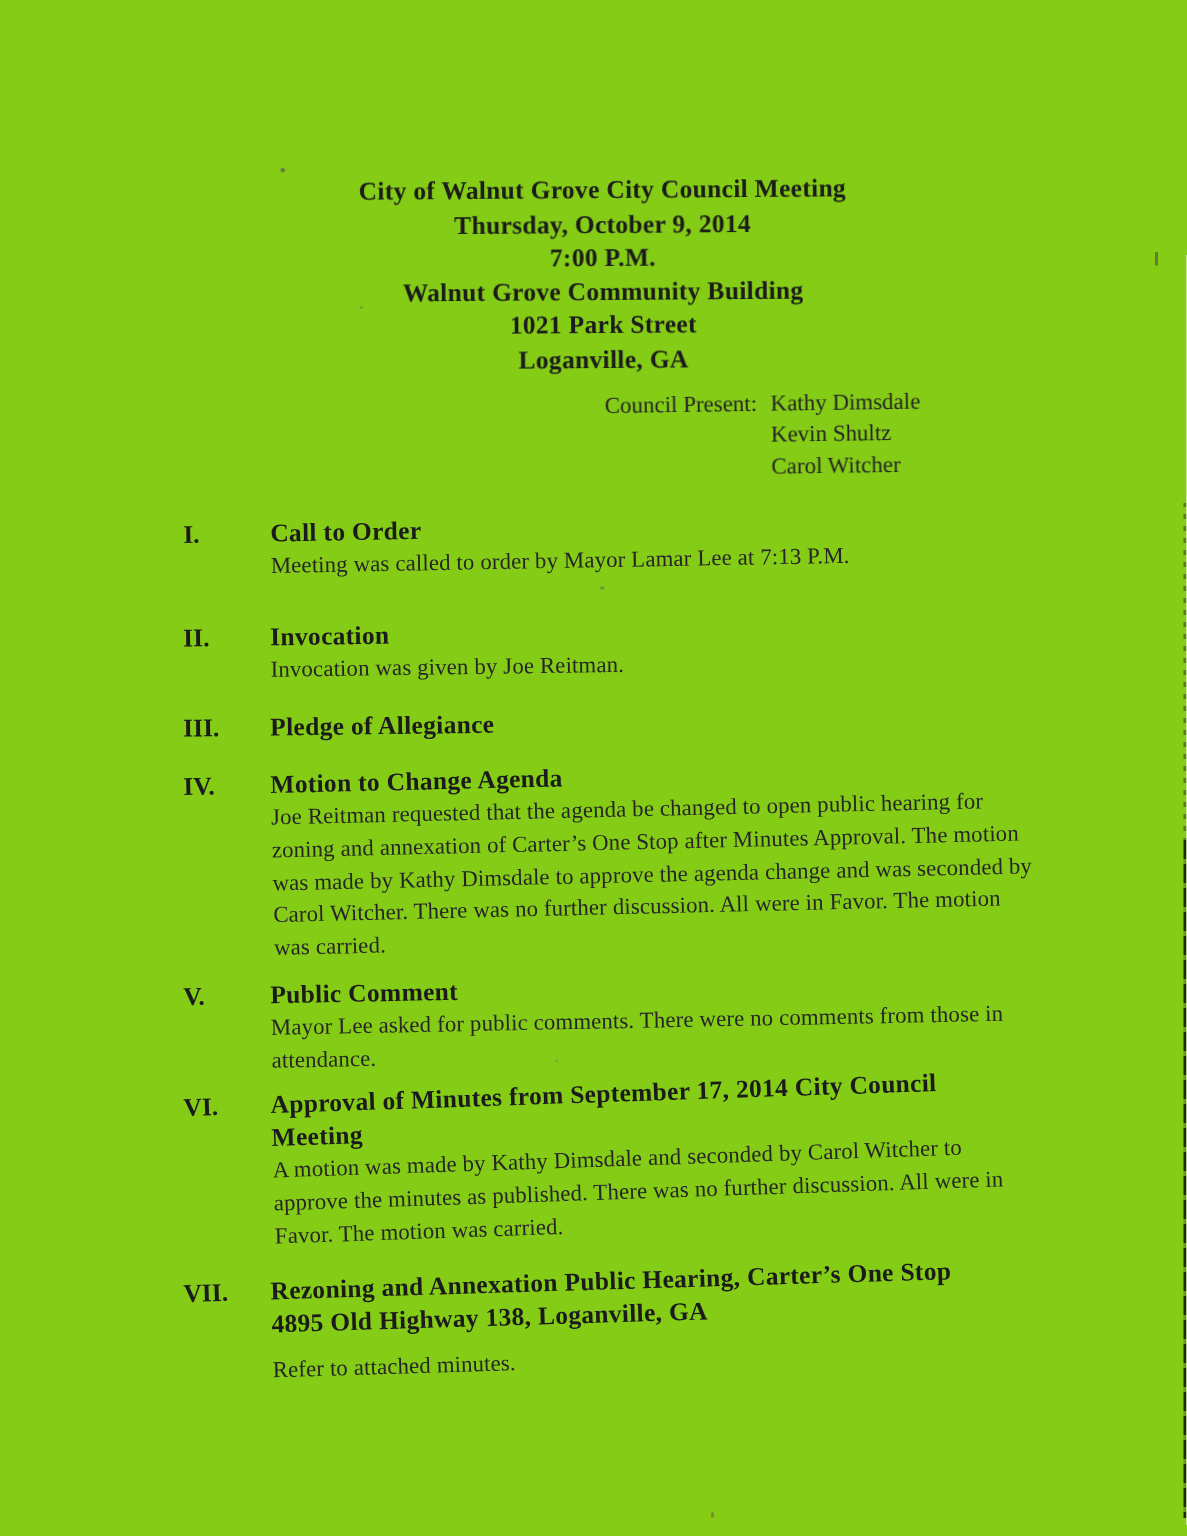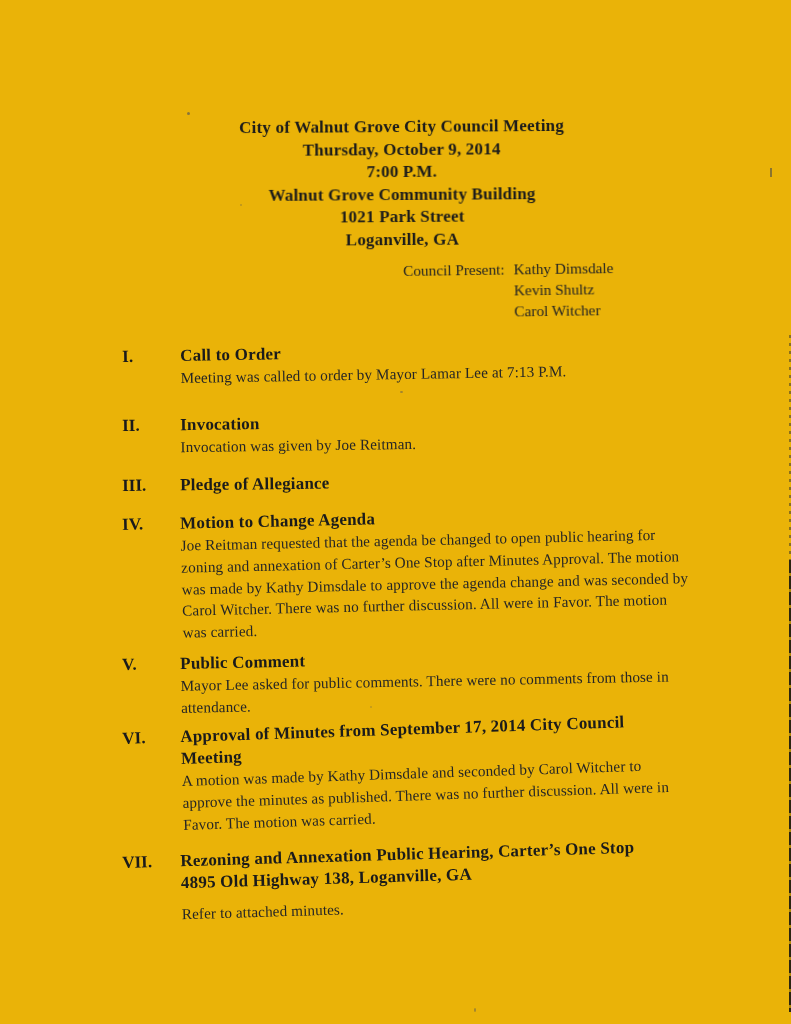--- a/index.html
+++ b/index.html
@@ -1,20 +1,20 @@
 <!DOCTYPE html>
 <html><head>
 <meta charset="utf-8">
 <style>
   html, body { margin: 0; padding: 0; background: #ffffff; }
   .page {
     position: relative;
     width: 791px;
     height: 1024px;
-    background: #eab308;
+    background: #84cc16;
     overflow: hidden;
     font-family: "Liberation Serif", "DejaVu Serif", serif;
     color: #1d1d1d;
   }
   .scan-layer { filter: blur(0.3px); }
 
   
   .doc-header {
     position: absolute;
     top: 116px;

